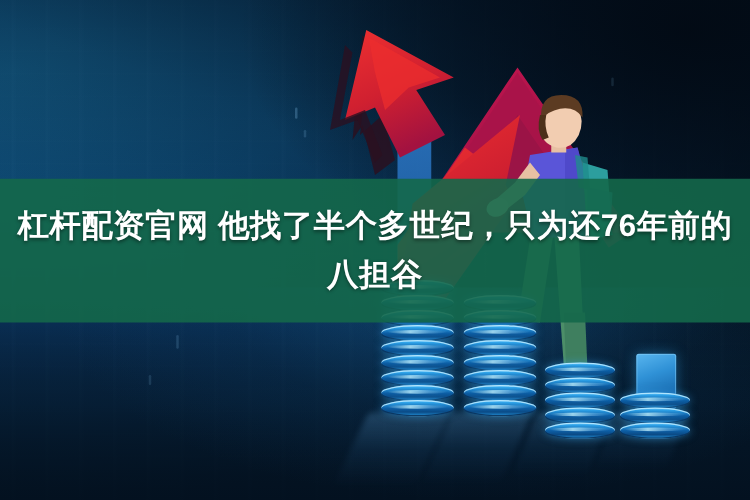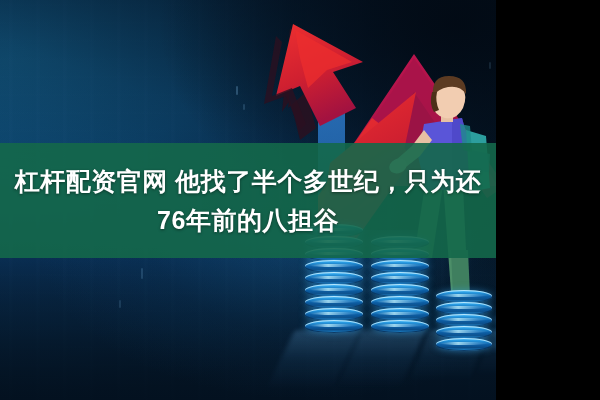--- a/index.html
+++ b/index.html
@@ -2,21 +2,21 @@
 <html><head>
 <meta charset="utf-8">
 <style>
   html, body {
     margin: 0;
     padding: 0;
     background: #000;
   }
   #stage {
     position: relative;
-    width: 496px;
+    width: 600px;
     height: 400px;
     overflow: hidden;
     font-family: "Liberation Sans", "DejaVu Sans", sans-serif;
     background: #3b82f6;
   }
 
   
   .bg-base {
     position: absolute;
     inset: 0;

